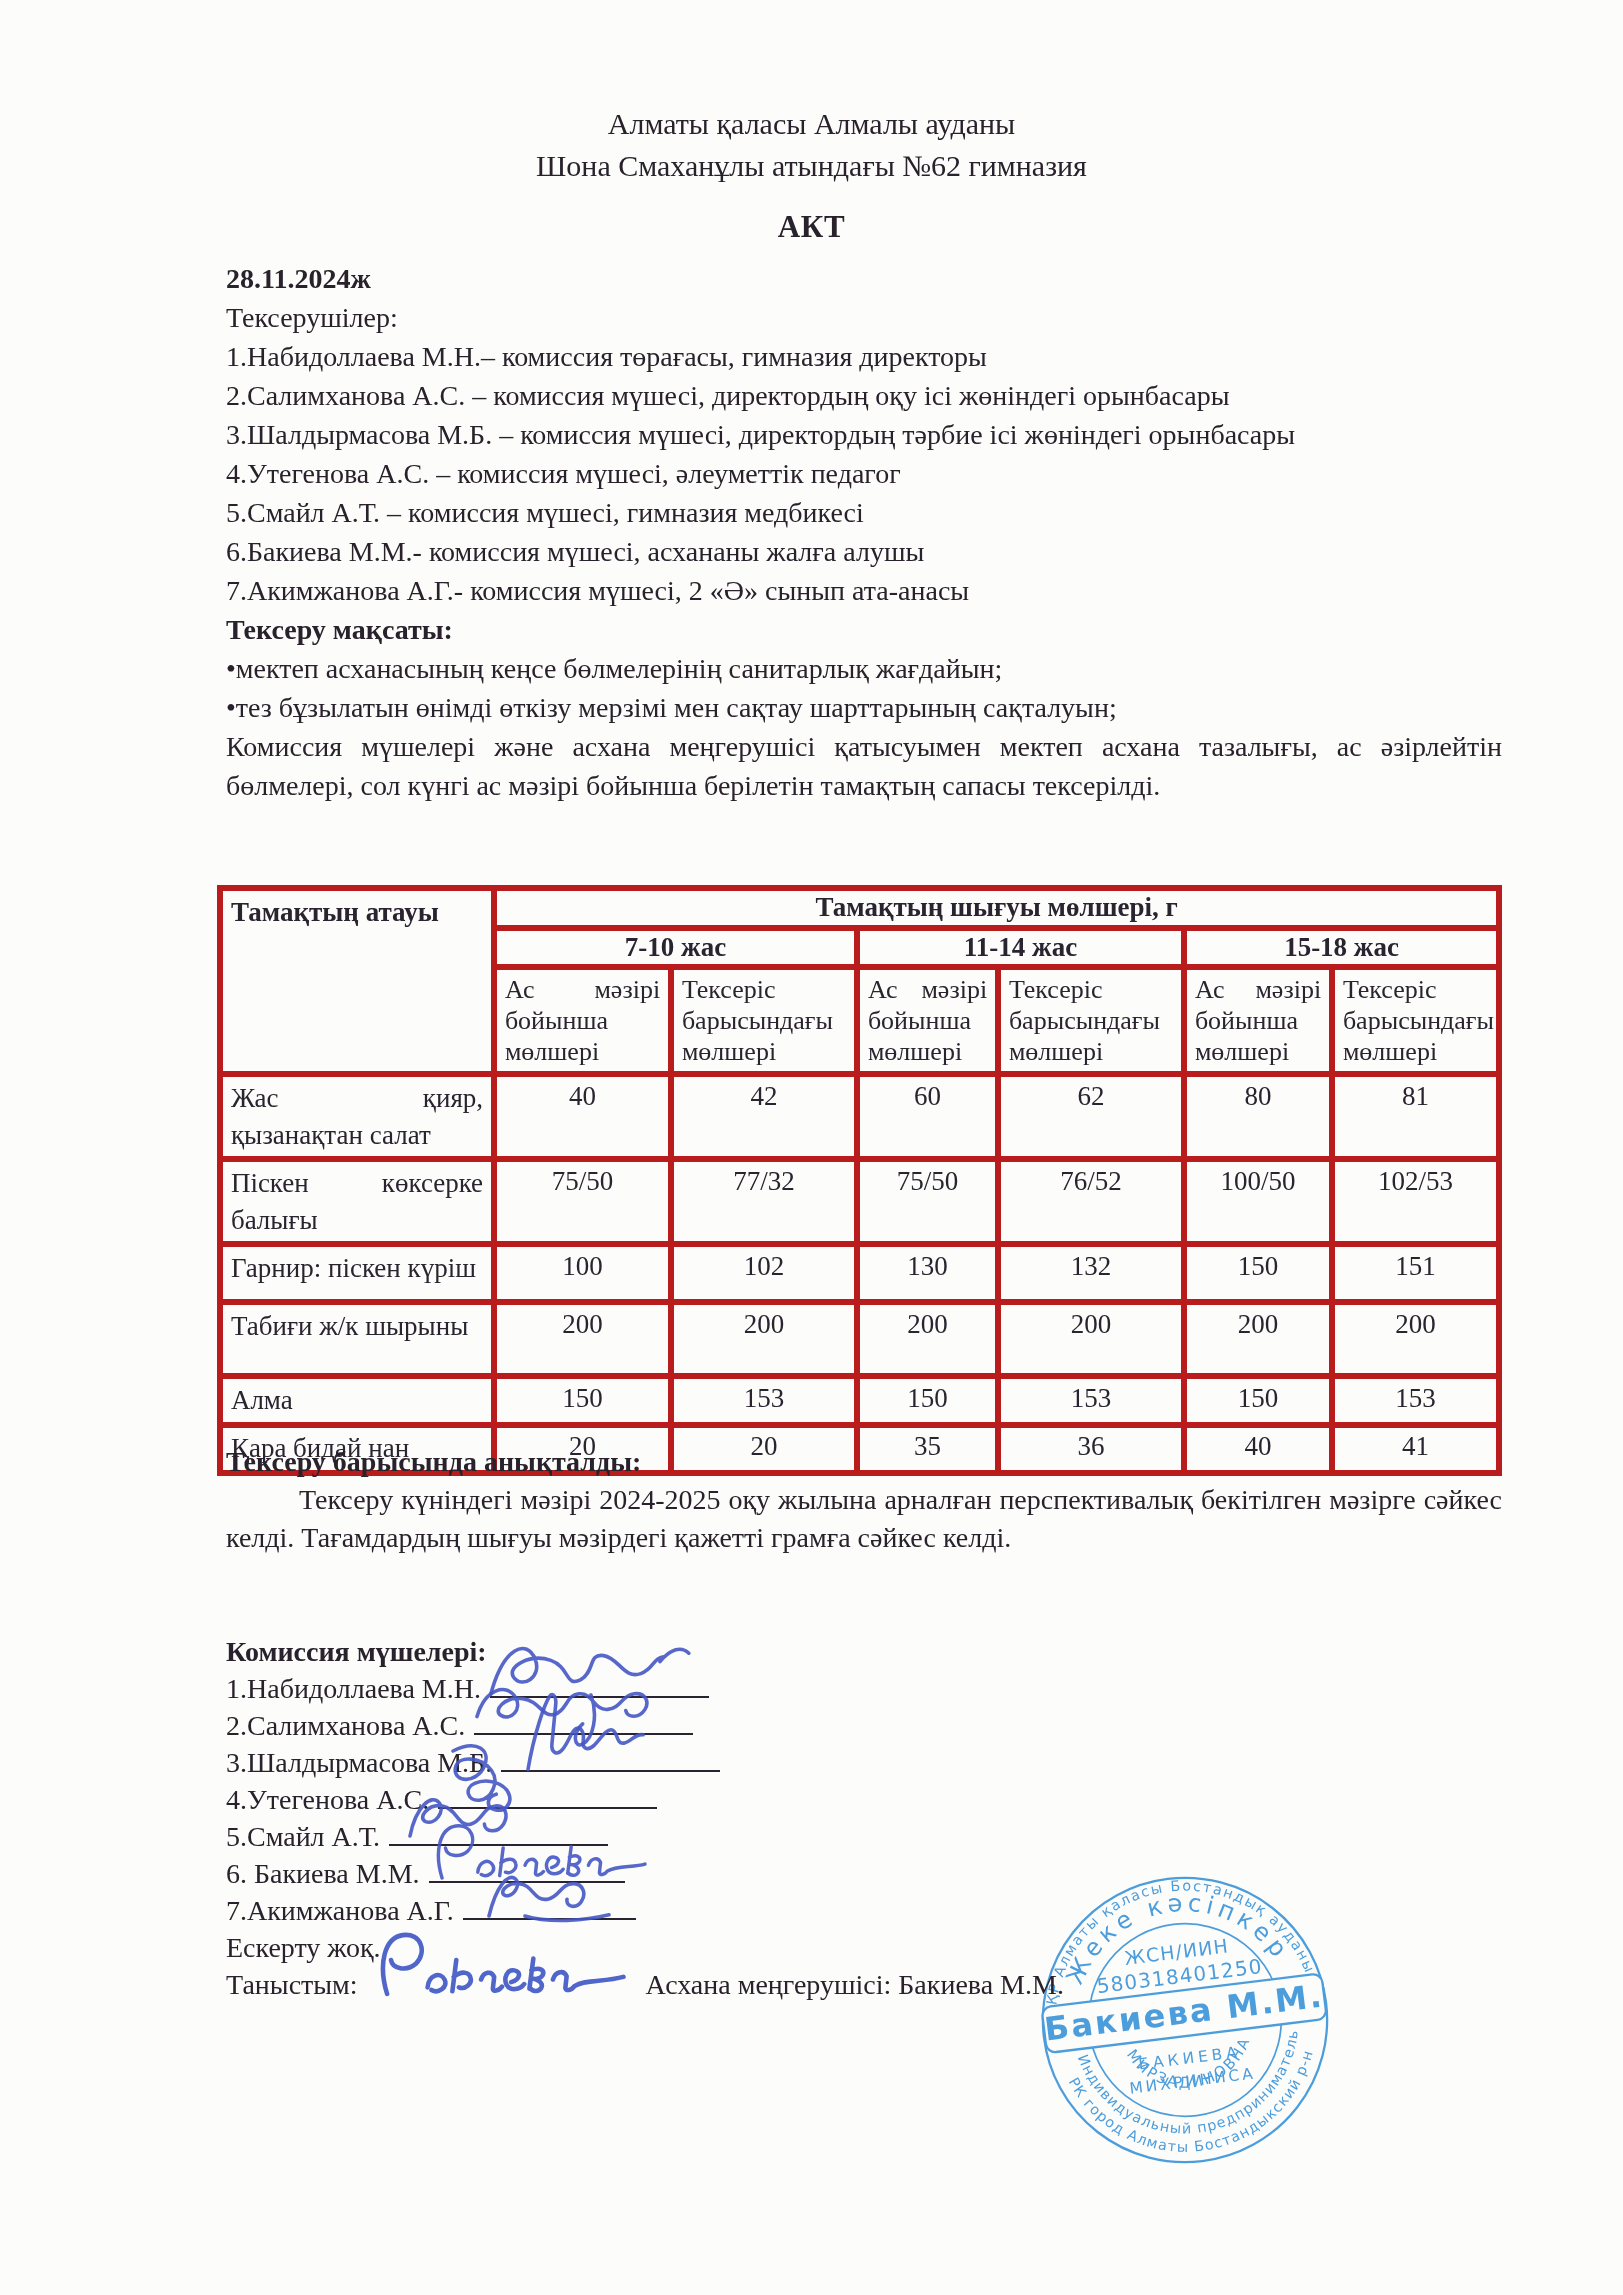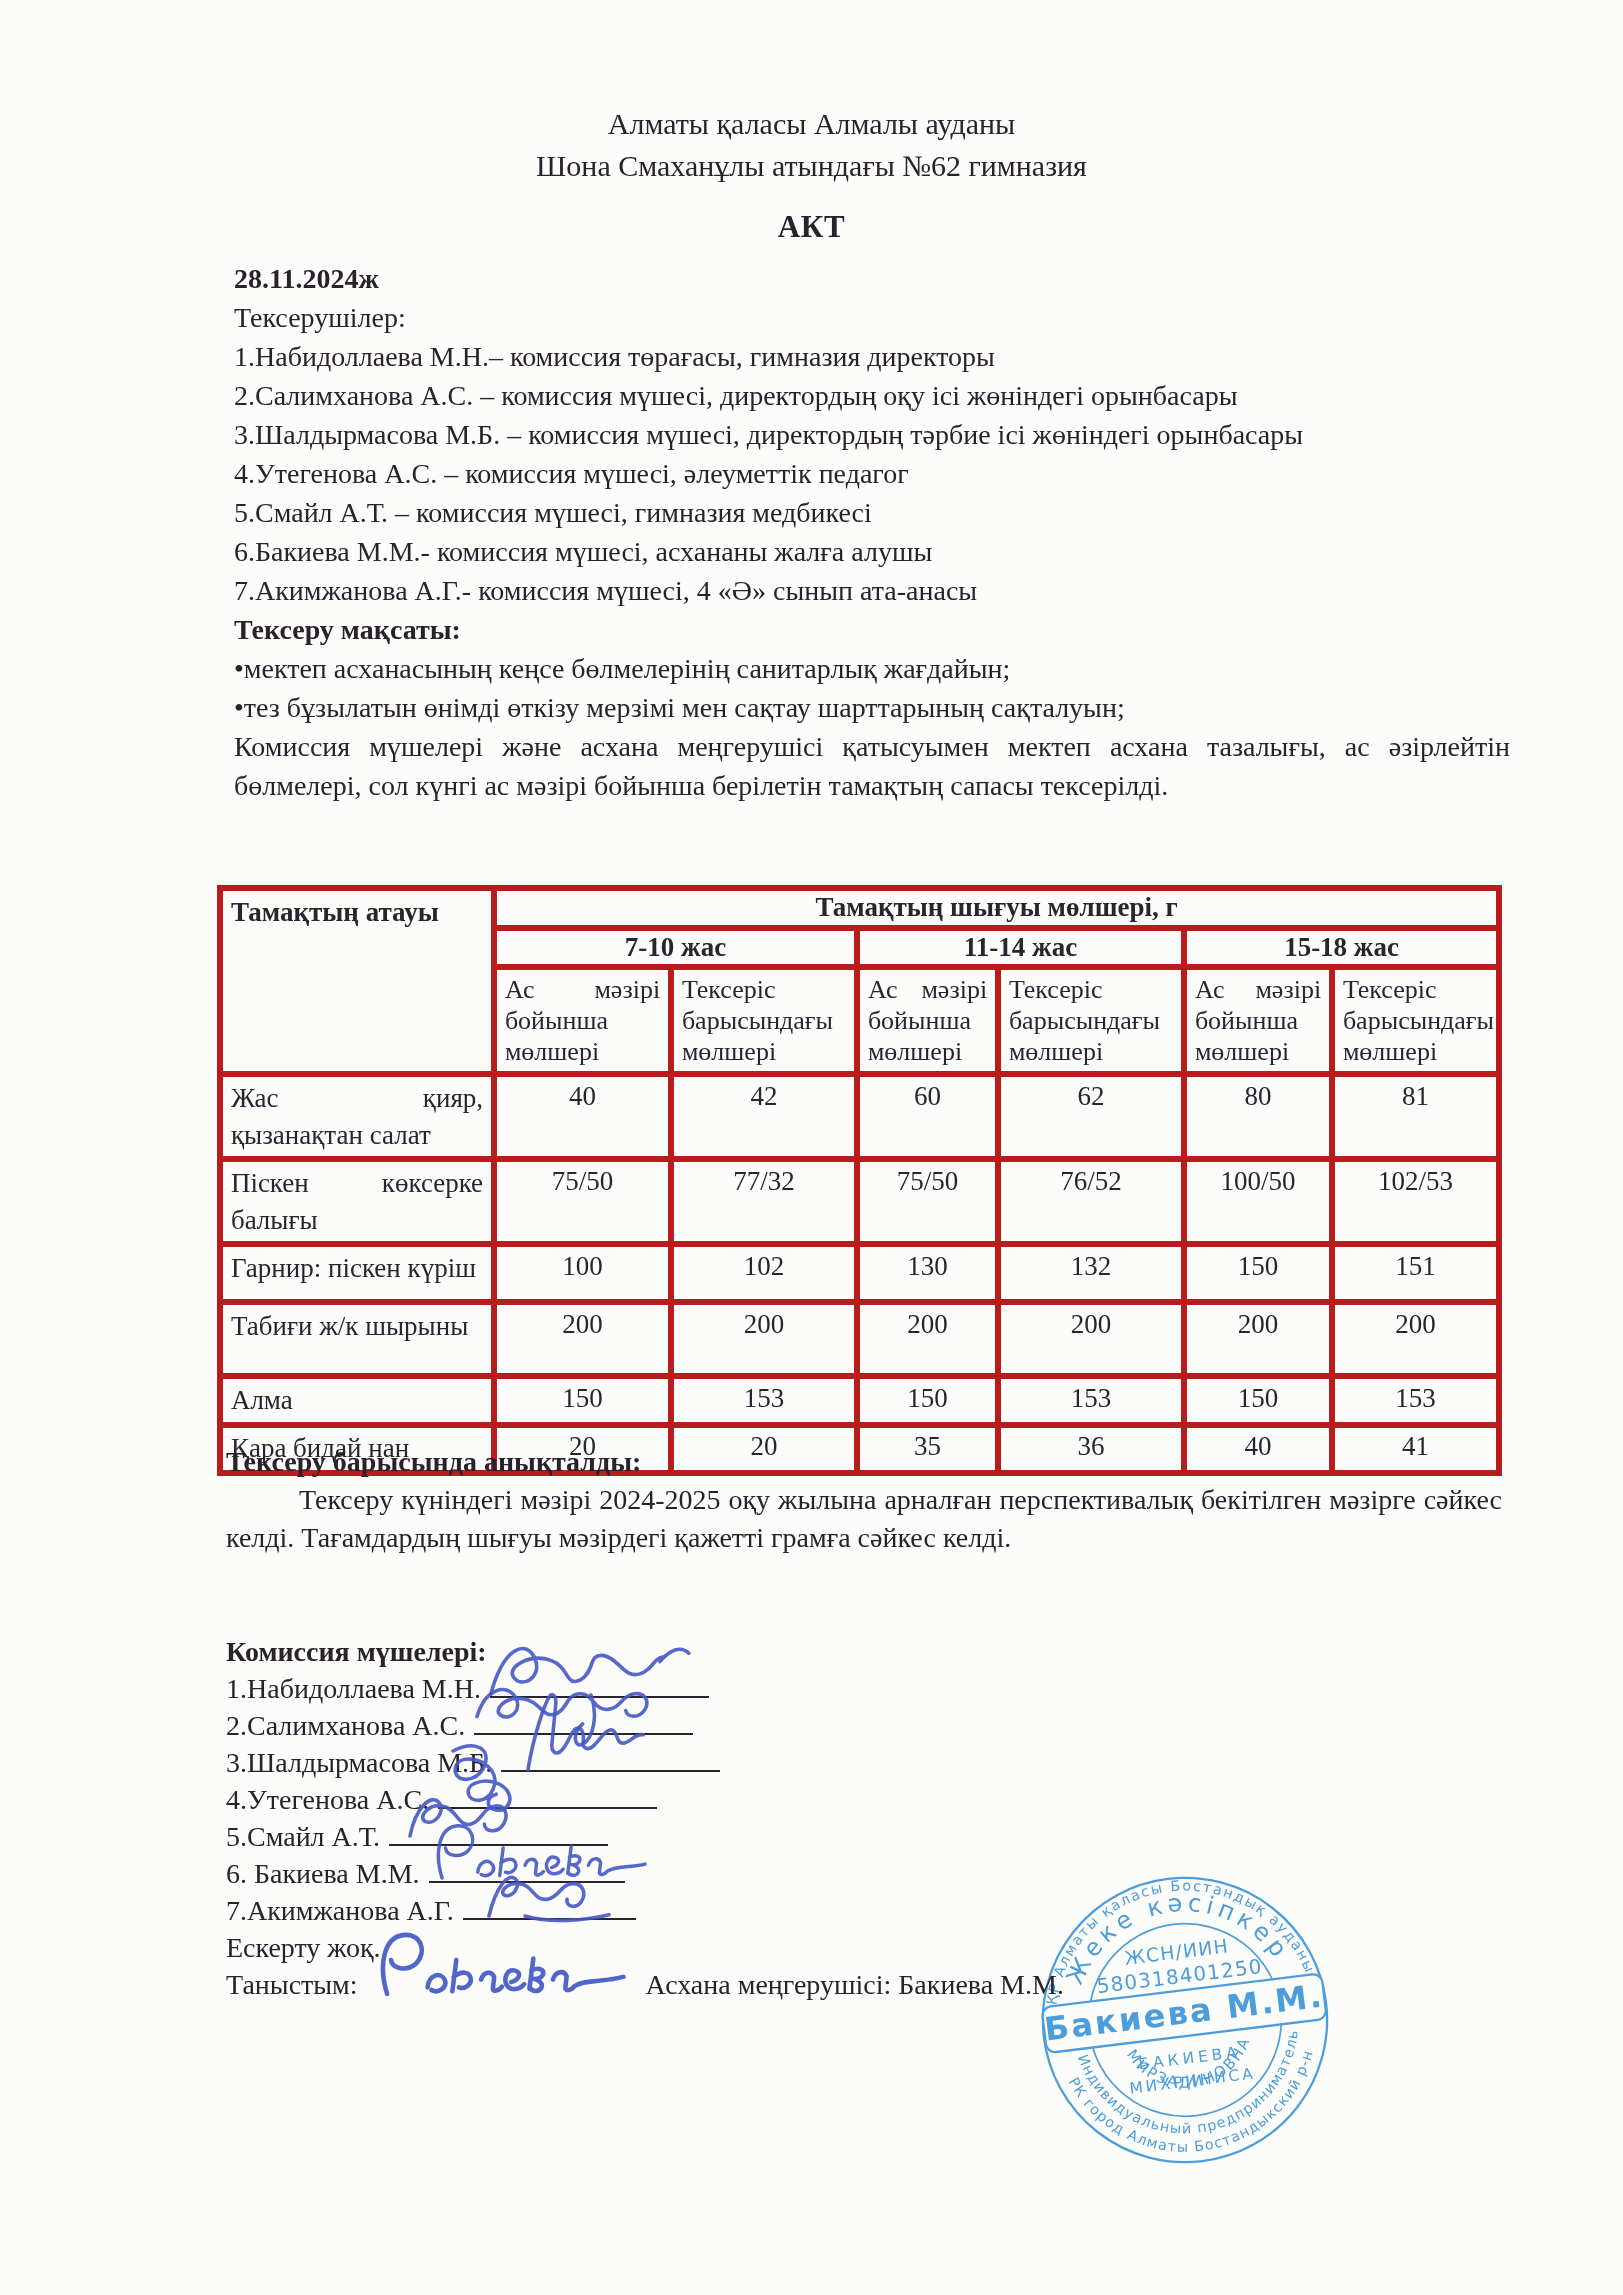--- a/index.html
+++ b/index.html
@@ -4,21 +4,21 @@
 <style>
   html,body{margin:0;padding:0;background:#e8e8e6;}
   .page{position:relative;width:1623px;height:2295px;background:#fcfcfa;overflow:hidden;
         font-family:"Liberation Serif",serif;color:#29222c;}
   
   .center-head{position:absolute;left:0;right:0;top:103px;text-align:center;
                font-size:30px;line-height:42px;}
   .doc-title{position:absolute;left:0;right:0;top:209px;text-align:center;
              font-size:31px;font-weight:bold;letter-spacing:0.7px;}
   
-  .body-block{position:absolute;left:234px;width:1276px;top:259px;
+  .body-block{position:absolute;left:226px;width:1276px;top:259px;
               font-size:28px;line-height:39px;}
   .body-block .line{white-space:nowrap;}
   .bold{font-weight:bold;}
   .just{text-align:justify;}
   
   table.tbl{position:absolute;left:217px;top:885px;border-collapse:collapse;
             table-layout:fixed;width:1279px;font-size:27px;color:#2a2430;}
   .tbl td,.tbl th{border:6px solid #b91c1c;vertical-align:top;overflow:hidden;
                   font-weight:normal;text-align:left;padding:1.3px 7.9px;}
   .tbl .hc{text-align:center;font-weight:bold;vertical-align:middle;padding:1.3px 3.9px;}
@@ -65,21 +65,21 @@
 
   <div class="body-block">
     <div class="line bold">28.11.2024ж</div>
     <div class="line">Тексерушілер:</div>
     <div class="line">1.Набидоллаева М.Н.– комиссия төрағасы, гимназия директоры</div>
     <div class="line">2.Салимханова А.С. – комиссия мүшесі, директордың оқу ісі жөніндегі орынбасары</div>
     <div class="line">3.Шалдырмасова  М.Б. – комиссия мүшесі, директордың тәрбие  ісі жөніндегі  орынбасары</div>
     <div class="line">4.Утегенова А.С. – комиссия мүшесі, әлеуметтік педагог</div>
     <div class="line">5.Смайл А.Т. – комиссия мүшесі, гимназия медбикесі</div>
     <div class="line">6.Бакиева М.М.- комиссия мүшесі, асхананы жалға алушы</div>
-    <div class="line">7.Акимжанова А.Г.- комиссия мүшесі, 4 «Ә» сынып ата-анасы</div>
+    <div class="line">7.Акимжанова А.Г.- комиссия мүшесі, 2 «Ә» сынып ата-анасы</div>
     <div class="line bold">Тексеру мақсаты:</div>
     <div class="line">•мектеп асханасының кеңсе бөлмелерінің санитарлық жағдайын;</div>
     <div class="line">•тез бұзылатын өнімді өткізу мерзімі мен сақтау шарттарының сақталуын;</div>
     <div class="just">Комиссия мүшелері және асхана меңгерушісі қатысуымен мектеп асхана тазалығы, ас әзірлейтін бөлмелері, сол күнгі ас мәзірі бойынша берілетін тамақтың сапасы тексерілді.</div>
   </div>
 
   <table class="tbl">
     <colgroup>
       <col style="width:274px">
         <col style="width:177px">

